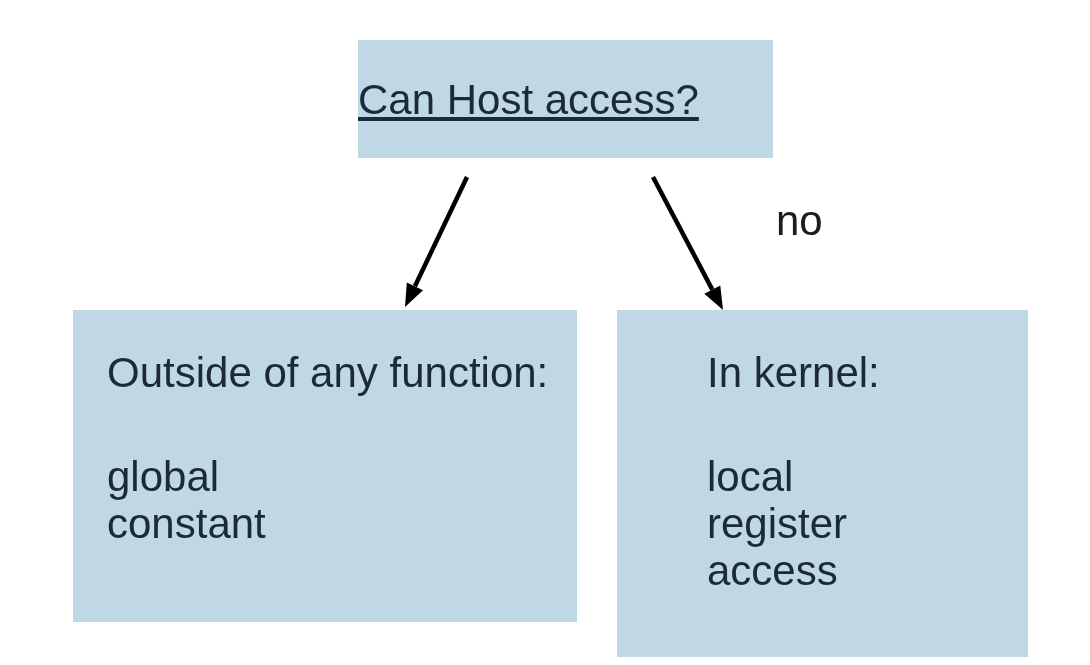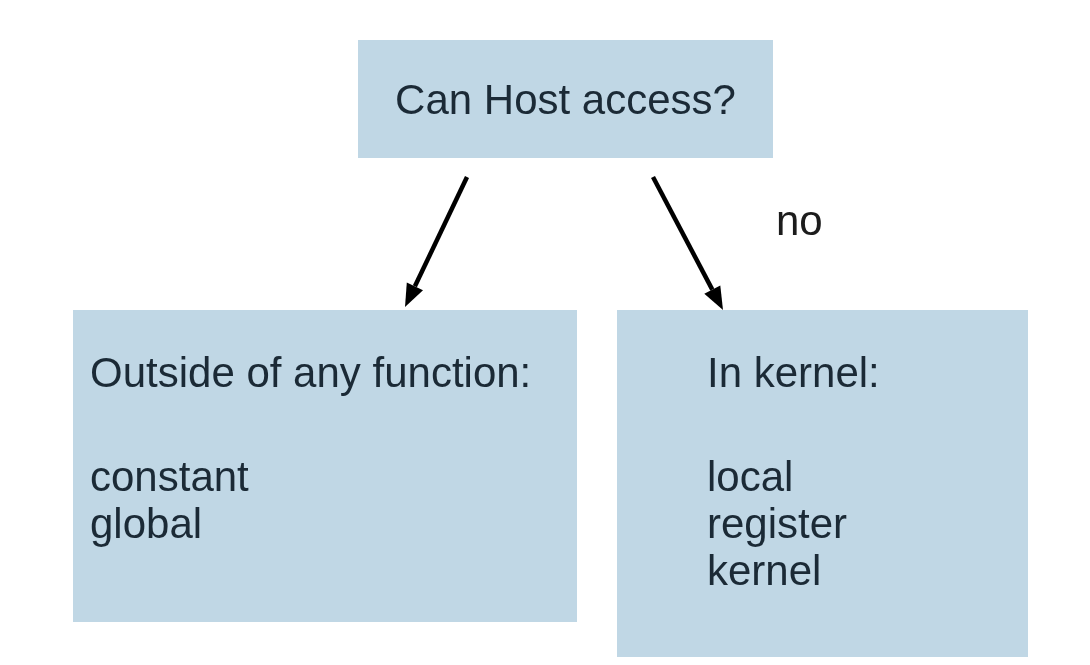--- a/index.html
+++ b/index.html
@@ -22,26 +22,27 @@
   }
   .node {
     position: absolute;
     background: var(--box-fill);
     color: var(--box-text);
     font-size: 42px;
     line-height: 47px;
   }
   .node-top {
     left: 358px; top: 40px; width: 415px; height: 118px;
-    display: flex; align-items: center; justify-content: center;
+    display: flex; align-items: center; justify-content: flex-start;
     white-space: nowrap;
+    text-decoration: underline;
   }
   .node-left {
     left: 73px; top: 310px; width: 504px; height: 312px;
-    padding: 39px 10px 0 17px;
+    padding: 39px 10px 0 34px;
   }
   .node-right {
     left: 617px; top: 310px; width: 411px; height: 347px;
     padding: 39px 10px 0 90px;
   }
   .node-items { margin-top: 57px; }
   .edge-label {
     position: absolute;
     font-size: 42px;
     line-height: 47px;
@@ -76,27 +77,27 @@
       <line class="arrow-line" x1="653" y1="177" x2="712.3" y2="289.6"></line>
       <polygon class="arrow-head" points="723,310 704.3,293.8 720.3,285.4"></polygon>
     </g>
   </svg>
 
   <span class="edge-label edge-label-no">no</span>
 
   <div class="node node-left">
     <div>Outside of any function:</div>
     <div class="node-items">
+      <div>global</div>
       <div>constant</div>
-      <div>global</div>
     </div>
   </div>
 
   <div class="node node-right">
     <div>In kernel:</div>
     <div class="node-items">
       <div>local</div>
       <div>register</div>
-      <div>kernel</div>
+      <div>access</div>
     </div>
   </div>
 
 </div>
 
 </body></html>

